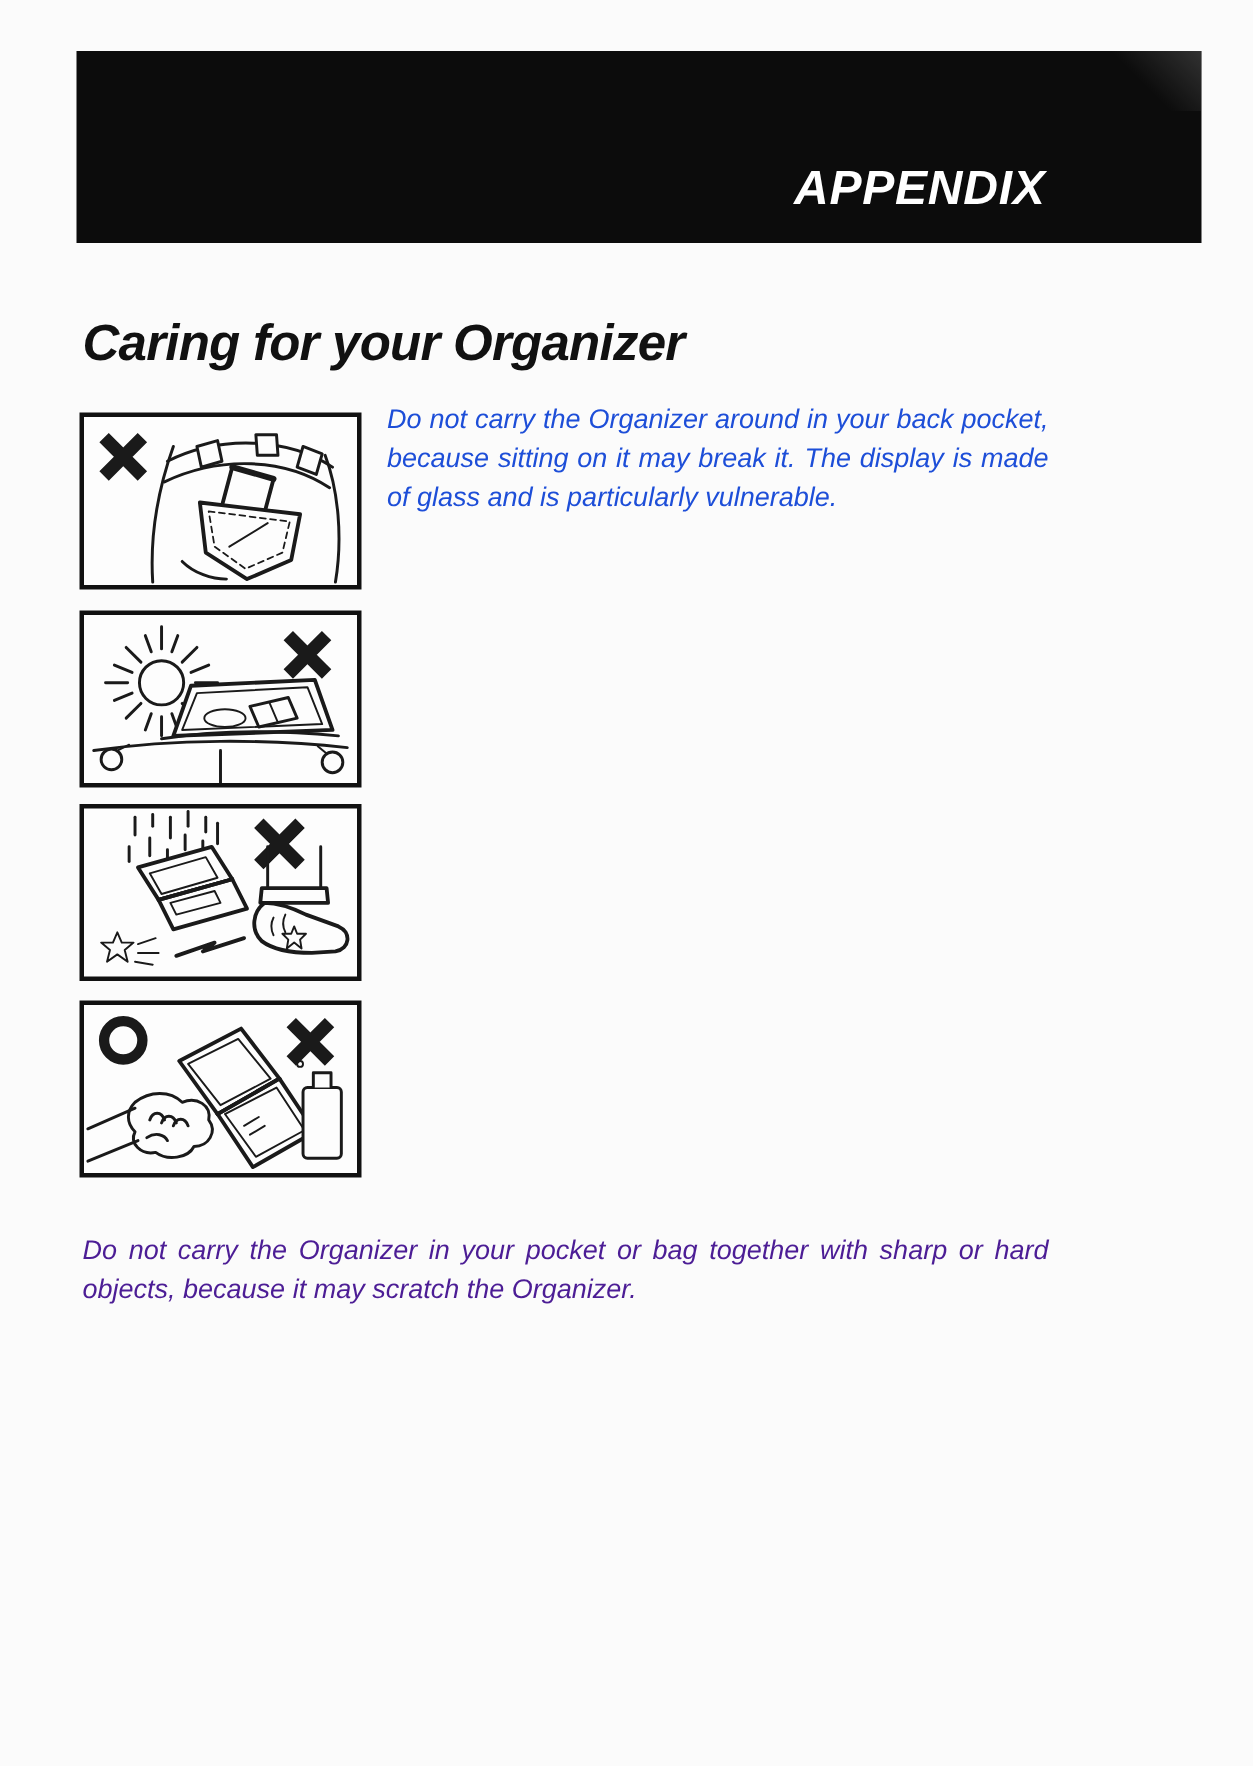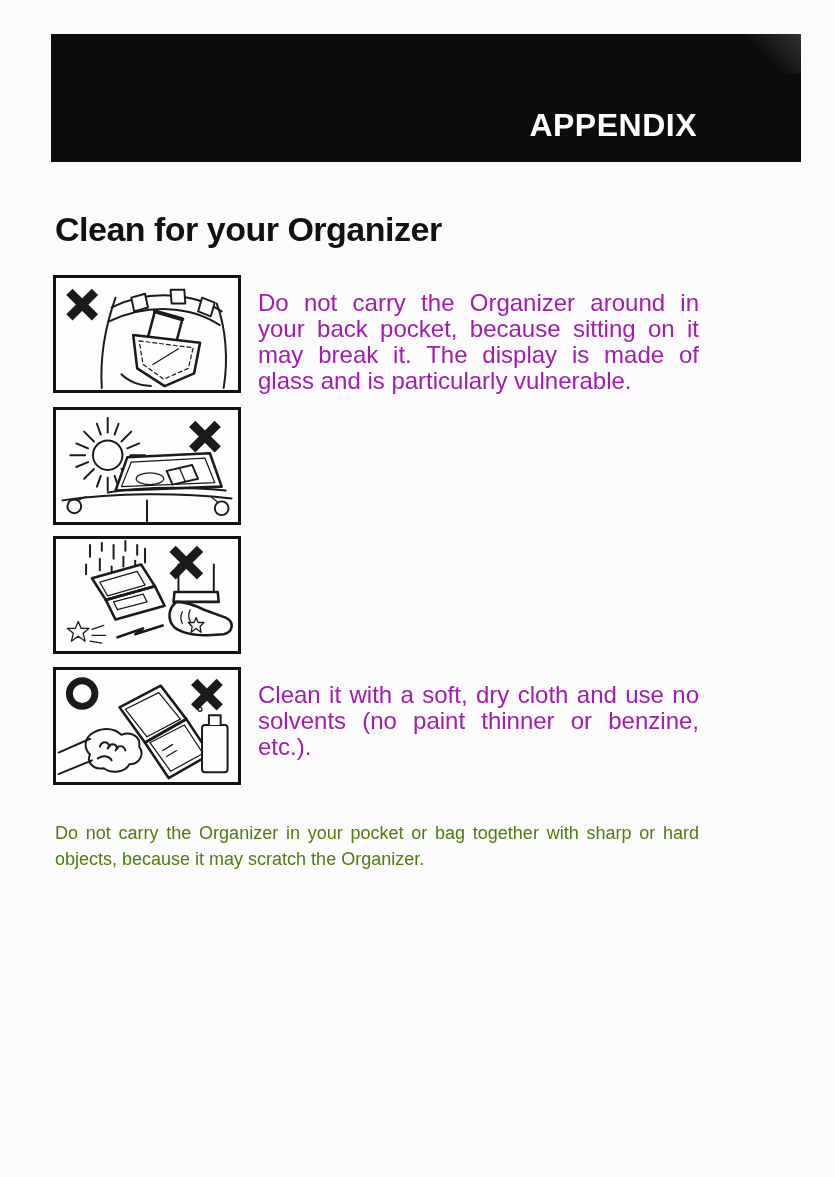--- a/index.html
+++ b/index.html
@@ -7,20 +7,21 @@
   body { font-family: "Liberation Sans", "DejaVu Sans", sans-serif; }
 
   .page {
     position: relative;
     width: 835px;
     height: 1034px;
     margin: 0 auto;
     background: #fbfbfb;
     overflow: hidden;
     color: #161616;
+    font-style: italic;
   }
 
   .header-bar {
     position: absolute;
     left: 51px; top: 34px;
     width: 750px; height: 128px;
     background: #0c0c0c;
     display: flex;
     justify-content: flex-end;
     align-items: flex-end;
@@ -55,35 +56,34 @@
     width: 188px; height: 118px;
     border: 3px solid #111;
     background: #fdfdfd;
   }
   .figure svg { display: block; width: 100%; height: 100%; }
 
   .care-text {
     position: absolute;
     left: 258px;
     width: 441px;
-    font-size: 24px;
+    font-size: 18px;
     line-height: 26px;
     text-align: justify;
-    color: #a21caf;
-    margin-top: 24px;
+    color: #1d4ed8;
   }
 
   .footer-note {
     position: absolute;
     left: 55px; top: 820px;
     width: 644px;
     font-size: 18px;
     line-height: 26px;
     text-align: justify;
-    color: #4d7c0f;
+    color: #4c1d95;
   }
 
   .page-number {
     position: absolute;
     left: 656px; top: 1112px;
     width: 44px;
     font-size: 19px;
     color: #161616;
   }
 
@@ -105,21 +105,21 @@
 </style>
 </head>
 <body>
 
 <div class="page">
 
   <div class="header-bar">
     <span class="header-title">APPENDIX</span>
   </div>
 
-  <h1 class="section-title">Clean for your Organizer</h1>
+  <h1 class="section-title">Caring for your Organizer</h1>
 
   <div class="figure" style="top:275px">
     <svg class="art" viewBox="0 0 184 114">
       <path class="xmk" d="M13 14 L39 40 M39 14 L13 40"></path>
       <path d="M60 20 C50 48 44 80 46 112"></path>
       <path d="M163 26 C172 50 175 82 170 112"></path>
       <path d="M66 98 C74 106 86 110 96 110"></path>
       <path d="M56 30 C92 12 138 14 168 34"></path>
       <path d="M54 44 C92 26 136 28 166 48"></path>
       <path class="fw" d="M76 20 L90 16 L93 30 L79 34 Z"></path>
@@ -219,19 +219,18 @@
         <path d="M52 80 C54 74 60 74 62 80"></path>
         <path d="M60 82 C62 76 68 76 70 82"></path>
         <path d="M42 90 C48 86 54 88 56 92"></path>
       </g>
       <path d="M2 84 L34 70 M2 106 L36 92"></path>
       <rect class="fw" x="148" y="56" width="26" height="48" rx="3"></rect>
       <path class="fw" d="M155 56 L155 46 L167 46 L167 56"></path>
       <circle class="thin" cx="146" cy="40" r="2"></circle>
     </svg>
   </div>
-  <p class="care-text" style="top:658px">Clean it with a soft, dry cloth and use no solvents (no paint thinner or benzine, etc.).</p>
 
   <p class="footer-note">Do not carry the Organizer in your pocket or bag together with sharp or hard objects, because it may scratch the Organizer.</p>
 
   <div class="page-number">97</div>
 
 </div>
 
 </body></html>

